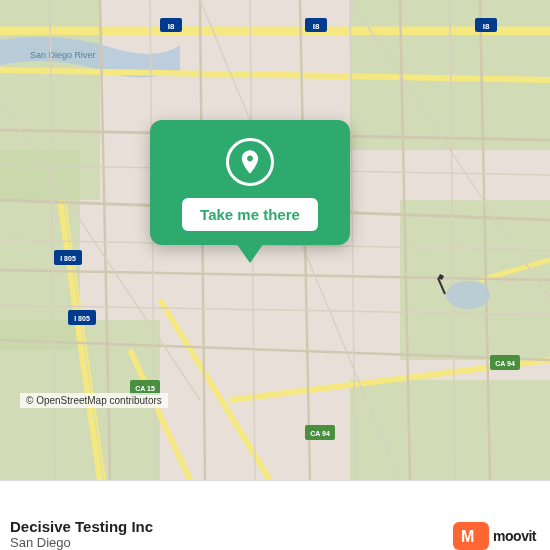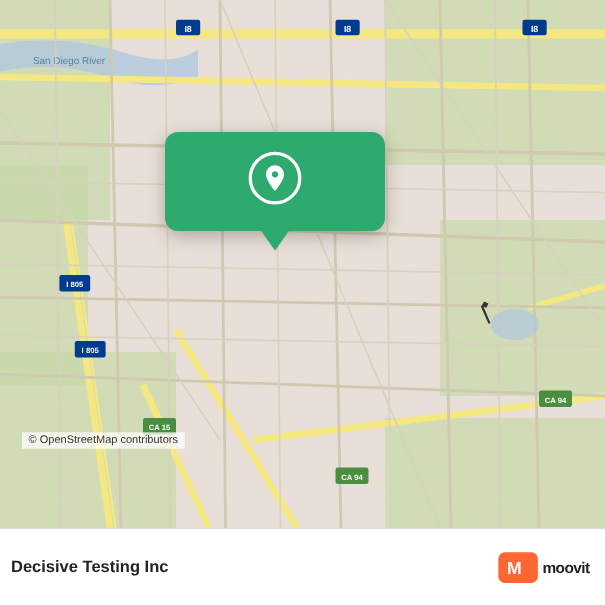--- a/index.html
+++ b/index.html
@@ -79,21 +79,21 @@
       border-top: 20px solid #2eaa6e;
     }
 
     
     #bottom-bar {
       width: 550px;
       height: 70px;
       background: white;
       border-top: 1px solid #ddd;
       display: flex;
-      align-items: center;
+      align-items: flex-end;
       justify-content: space-between;
       padding: 0 14px 0 10px;
       position: absolute;
       bottom: 0; left: 0;
     }
 
     #bottom-info {
       display: flex;
       flex-direction: column;
     }
@@ -228,29 +228,31 @@
     <ellipse cx="468" cy="295" rx="22" ry="14" fill="#b0c8e0" opacity="0.7"></ellipse>
   </svg>
 
   <div id="popup-card">
     <div id="popup-icon-wrap">
 
       <svg width="28" height="28" viewBox="0 0 24 24" fill="white">
         <path d="M12 2C8.13 2 5 5.13 5 9c0 5.25 7 13 7 13s7-7.75 7-13c0-3.87-3.13-7-7-7zm0 9.5c-1.38 0-2.5-1.12-2.5-2.5S10.62 6.5 12 6.5s2.5 1.12 2.5 2.5S13.38 11.5 12 11.5z"></path>
       </svg>
     </div>
+    <button id="popup-btn">Take me there</button>
     <div id="popup-tail"></div>
   </div>
 
   <div id="attribution">© OpenStreetMap contributors</div>
 </div>
 
 <div id="bottom-bar">
   <div id="bottom-info">
     <span id="bottom-title">Decisive Testing Inc</span>
+    <span id="bottom-subtitle">San Diego</span>
   </div>
   <div id="moovit-logo">
     <div id="moovit-icon">
 
       <svg width="28" height="20" viewBox="0 0 28 20" fill="none">
         <text x="4" y="16" font-size="16" font-weight="bold" fill="white" font-family="Arial">M</text>
       </svg>
     </div>
     <span id="moovit-text">moovit</span>
   </div>

